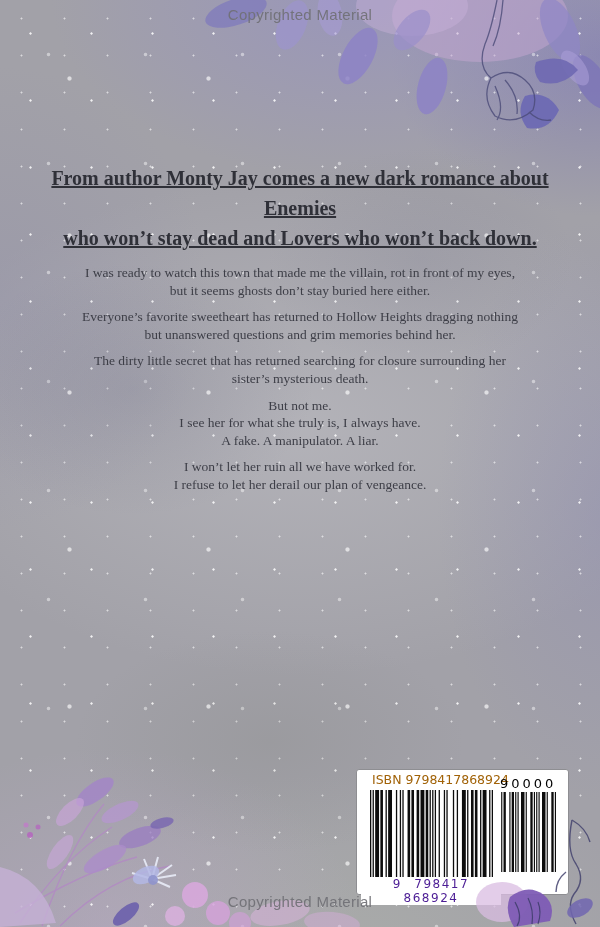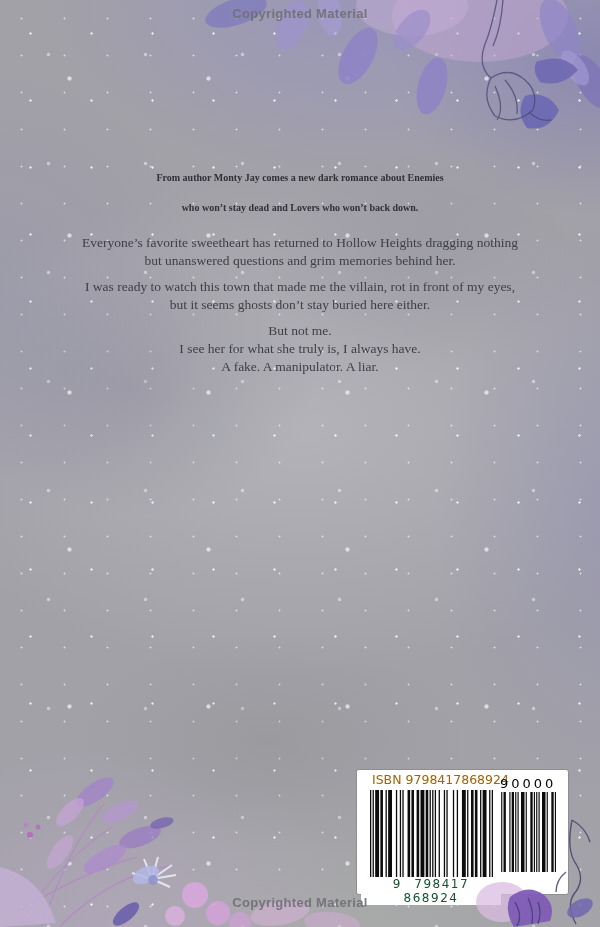--- a/index.html
+++ b/index.html
@@ -35,49 +35,50 @@
     content:""; position:absolute; inset:0; z-index:0; pointer-events:none; opacity:.7;
     background-image:radial-gradient(circle, rgba(255,255,255,.9) 1.6px, transparent 2.6px);
     background-size:139px 157px;
   }
   .floral{position:absolute; z-index:1; pointer-events:none;}
   .floral.top{top:0;left:0;}
   .floral.bottom-left{left:0;bottom:0;}
   .floral.bottom-right{right:0;bottom:0;z-index:4;}
   .watermark{
     position:absolute; left:0; right:0; text-align:center; z-index:5;
-    font-family:"Liberation Sans",sans-serif; font-size:13px; font-weight:bold;
+    font-family:"Liberation Sans",sans-serif; font-size:15px; font-weight:normal;
     color:rgba(112,112,117,.92); letter-spacing:.3px;
   }
   .watermark.top{top:6px;}
   .watermark.bottom{bottom:17px;}
   .blurb{
     position:absolute; top:163px; left:26px; right:26px; z-index:2;
     text-align:center; font-family:"Liberation Serif",serif;
     color:#3d3e47; font-size:13.5px; line-height:17.6px;
   }
   .blurb .headline{
-    font-size:10px; line-height:30px; font-weight:bold; color:#2f3038;
+    font-size:20px; line-height:30px; font-weight:bold; color:#2f3038;
     margin:0 0 11px 0;
+    text-decoration:underline;
   }
   .blurb p{margin:9px 0;}
   .barcode-box{
     position:absolute; left:356px; top:769px; width:213px; height:126px; z-index:3;
     background:#ffffff; border:1px solid #8e8e92; border-radius:3px; box-sizing:border-box;
   }
   .isbn-label{
     position:absolute; top:2px; left:15px;
     font-family:"DejaVu Sans",sans-serif; font-size:12.5px; color:#a16207;
   }
   .bars{position:absolute; display:block;}
   .bars rect{fill:#0c0c0c;}
   .main-bars{left:13px; top:20px; width:123px; height:95px;}
   .main-digits{
     position:absolute; left:4px; top:107px; width:140px; text-align:center;
-    font-family:"DejaVu Sans",sans-serif; font-size:12px; color:#14532d;
+    font-family:"DejaVu Sans",sans-serif; font-size:12px; color:#4c1d95;
     letter-spacing:1.5px; word-spacing:7px; background:#fff;
   }
   .addon{position:absolute; left:143px; top:6px; width:58px; text-align:left;}
   .price-code{
     font-family:"DejaVu Sans",sans-serif; font-size:13px; color:#000; letter-spacing:3px;
   }
   .addon-bars{position:static; width:56px; height:80px; margin-top:1px;}
 </style>
 </head>
 <body>
@@ -156,23 +157,25 @@
     </g>
     <ellipse cx="150" cy="96" rx="14" ry="8" fill="#7166b0" opacity="0.85" transform="rotate(-30 150 96)"></ellipse>
   </svg>
 
   <div class="watermark top">Copyrighted Material</div>
   <div class="watermark bottom">Copyrighted Material</div>
 
   <div class="blurb">
     <p class="headline">From author Monty Jay comes a new dark romance about Enemies<br>who won’t stay dead and Lovers who won’t back down.</p>
     <div>
+        <p>I was ready to watch this town that made me the villain, rot in front of my eyes,<br>but it seems ghosts don’t stay buried here either.</p>
         <p>Everyone’s favorite sweetheart has returned to Hollow Heights dragging nothing<br>but unanswered questions and grim memories behind her.</p>
-        <p>I was ready to watch this town that made me the villain, rot in front of my eyes,<br>but it seems ghosts don’t stay buried here either.</p>
+        <p>The dirty little secret that has returned searching for closure surrounding her<br>sister’s mysterious death.</p>
         <p>But not me.<br>I see her for what she truly is, I always have.<br>A fake. A manipulator. A liar.</p>
+        <p>I won’t let her ruin all we have worked for.<br>I refuse to let her derail our plan of vengeance.</p>
       </div>
   </div>
 
   <div class="barcode-box">
     <div class="isbn-label">ISBN 9798417868924</div>
     <svg class="bars main-bars" preserveAspectRatio="none" aria-hidden="true" viewBox="0 0 95 100">
         <rect x="0" y="0" width="1" height="100"></rect>
         <rect x="2" y="0" width="1" height="100"></rect>
         <rect x="4" y="0" width="3" height="92"></rect>
         <rect x="8" y="0" width="2" height="92"></rect>

